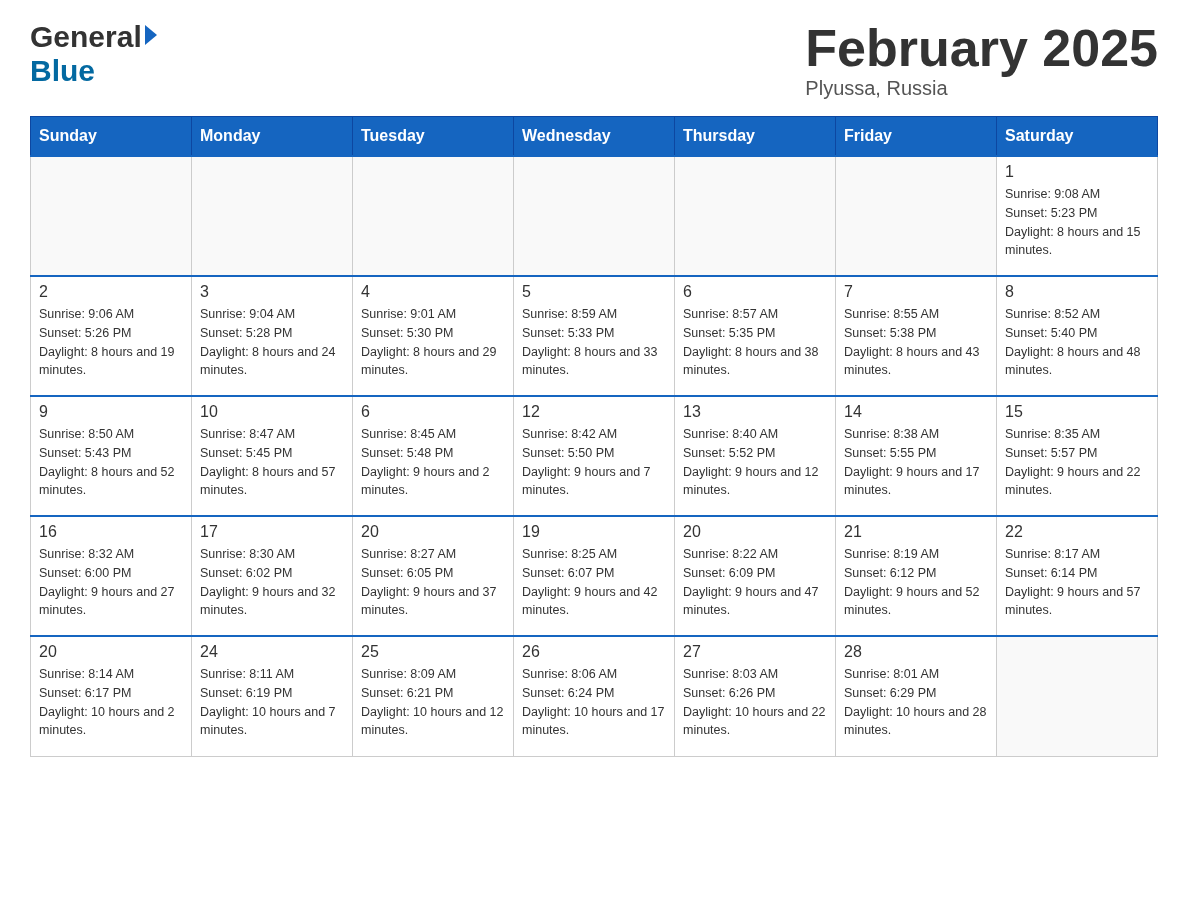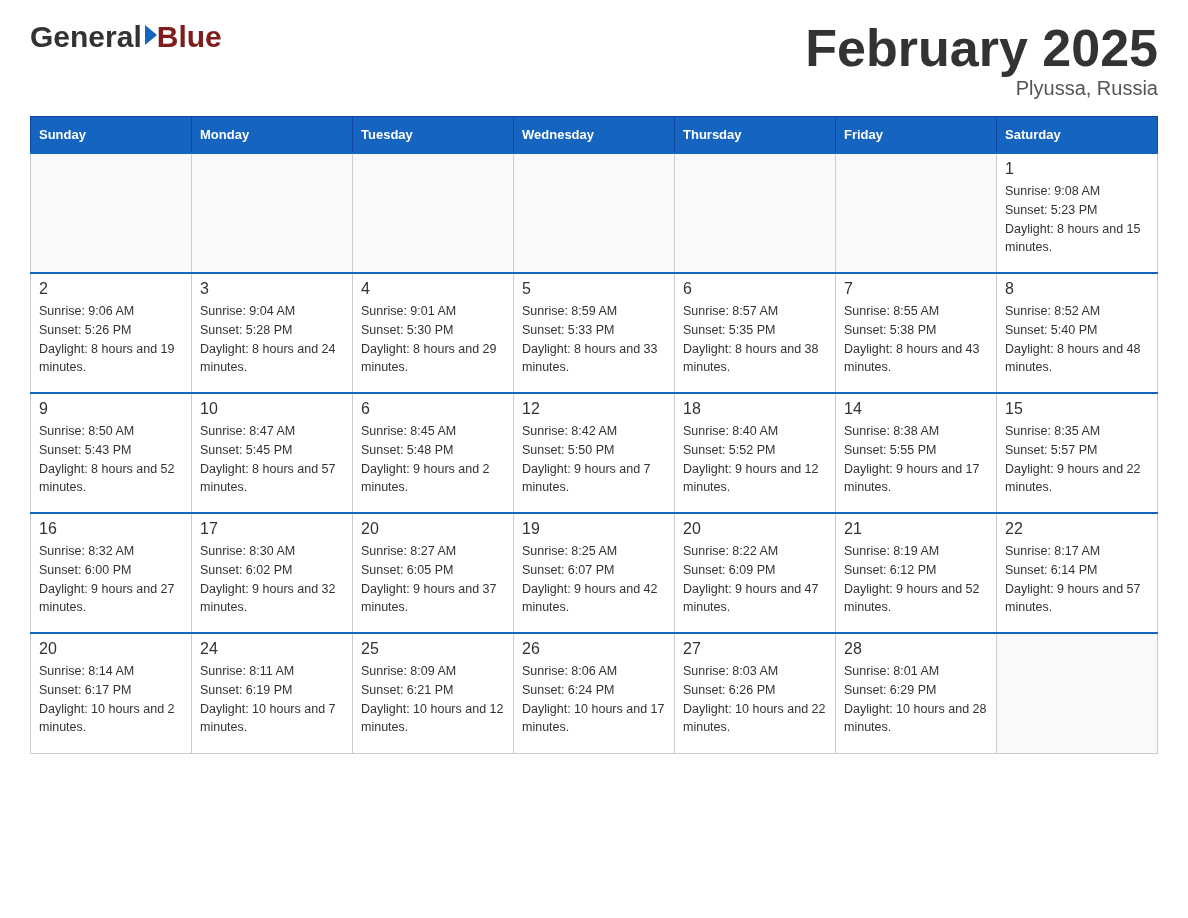--- a/index.html
+++ b/index.html
@@ -11,45 +11,46 @@
       min-height: 918px;
     }
     .header {
       display: flex;
       justify-content: space-between;
       align-items: flex-start;
       margin-bottom: 16px;
     }
     .logo {
       display: flex;
+      flex-direction: column;
       align-items: flex-start;
     }
     .title-block {
-      text-align: right;
+      text-align: left;
     }
     .title-block h1 {
       font-size: 52px;
       font-weight: bold;
       color: #333;
       line-height: 1.1;
     }
     .title-block h2 {
       font-size: 20px;
       font-weight: normal;
       color: #555;
     }
     .calendar {
       width: 100%;
       border-collapse: collapse;
       table-layout: fixed;
     }
     .calendar thead tr th {
       background: #1565c0;
       color: #fff;
-      font-size: 13px;
+      font-size: 16px;
       font-weight: bold;
       padding: 10px 8px;
       text-align: left;
       border: 1px solid #0d47a1;
     }
     .calendar tbody tr td {
       vertical-align: top;
       border: 1px solid #ccc;
       border-top: 2px solid #1565c0;
       padding: 6px 8px;
@@ -87,21 +88,21 @@
       height: 0;
       border-left: 12px solid #1565c0;
       border-top: 10px solid transparent;
       border-bottom: 10px solid transparent;
       margin-left: 3px;
       margin-top: -4px;
     }
     .logo-blue-text {
       font-size: 30px;
       font-weight: bold;
-      color: #7f1d1d;
+      color: #0369a1;
     }
   </style>
 </head>
 <body>
 
 <div class="header">
   <div class="logo">
     <div class="logo-row">
       <span class="logo-general">General</span>
       <div class="logo-arrow"></div>
@@ -180,21 +181,21 @@
         </td>
         <td>
           <span class="day-number">6</span>
           <div class="day-info">Sunrise: 8:45 AM<br>Sunset: 5:48 PM<br>Daylight: 9 hours and 2 minutes.</div>
         </td>
         <td>
           <span class="day-number">12</span>
           <div class="day-info">Sunrise: 8:42 AM<br>Sunset: 5:50 PM<br>Daylight: 9 hours and 7 minutes.</div>
         </td>
         <td>
-          <span class="day-number">18</span>
+          <span class="day-number">13</span>
           <div class="day-info">Sunrise: 8:40 AM<br>Sunset: 5:52 PM<br>Daylight: 9 hours and 12 minutes.</div>
         </td>
         <td>
           <span class="day-number">14</span>
           <div class="day-info">Sunrise: 8:38 AM<br>Sunset: 5:55 PM<br>Daylight: 9 hours and 17 minutes.</div>
         </td>
         <td>
           <span class="day-number">15</span>
           <div class="day-info">Sunrise: 8:35 AM<br>Sunset: 5:57 PM<br>Daylight: 9 hours and 22 minutes.</div>
         </td>

